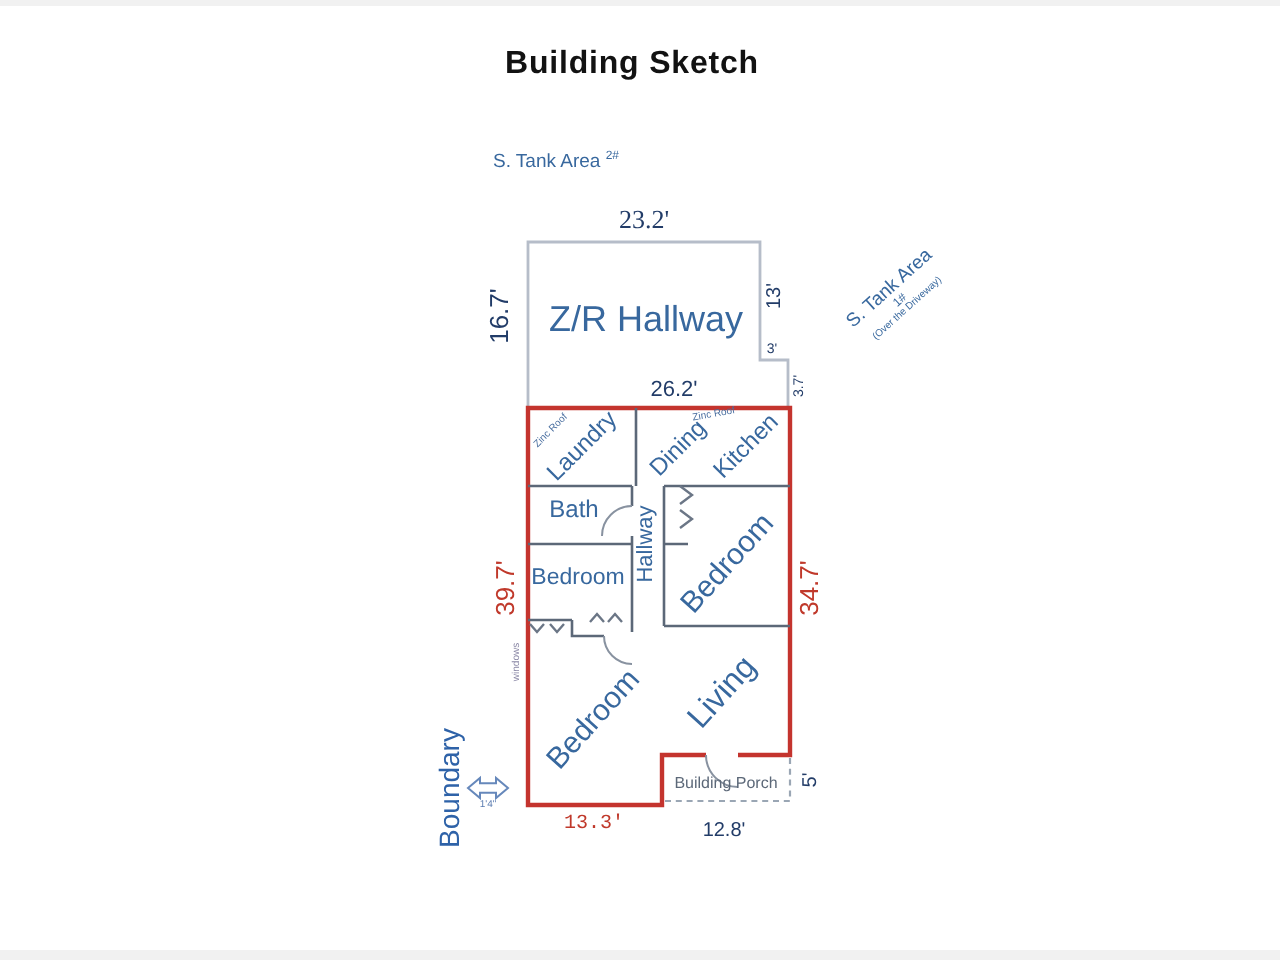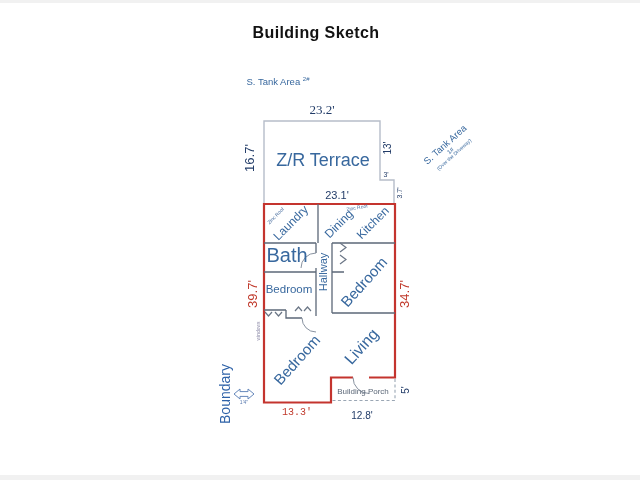--- a/index.html
+++ b/index.html
@@ -75,49 +75,49 @@
 
   <div class="label blue" style="left:278px;top:81px;font-size:9.5px;">
     <span>S. Tank Area</span>
     <span class="sup">2#</span>
   </div>
 
   <div class="label navy" style="left:322px;top:110px;font-size:13px;font-family:Liberation Serif, serif;">23.2'</div>
 
   <div class="label navy" style="left:250px;top:158px;font-size:13px;--r:-90deg;">16.7'</div>
 
-  <div class="label blue" style="left:323px;top:160px;font-size:18px;">Z/R Terrace</div>
+  <div class="label blue" style="left:323px;top:160px;font-size:18px;">Z/R Hallway</div>
 
   <div class="label navy" style="left:388px;top:148px;font-size:10px;--r:-90deg;">13'</div>
 
   <div class="label navy" style="left:386px;top:175px;font-size:7px;">3'</div>
 
   <div class="label navy" style="left:400px;top:193px;font-size:7px;--r:-90deg;">3.7'</div>
 
-  <div class="label navy" style="left:337px;top:196px;font-size:11px;">23.1'</div>
+  <div class="label navy" style="left:337px;top:196px;font-size:11px;">26.2'</div>
 
   <div class="label blue stack" style="left:449px;top:149px;font-size:9.5px;--r:-42deg;">
     <span>
         <span>S. Tank Area</span>
       <span class="sup">1#</span>
       </span>
     <span style="font-size:5px;">(Over the Driveway)</span>
   </div>
 
   <div class="label softblue" style="left:276px;top:216px;font-size:5px;--r:-45deg;">Zinc Roof</div>
 
   <div class="label blue" style="left:291px;top:223px;font-size:12px;--r:-45deg;">Laundry</div>
 
   <div class="label blue" style="left:339px;top:224px;font-size:12px;--r:-45deg;">Dining</div>
 
   <div class="label softblue" style="left:357px;top:208px;font-size:5px;--r:-10deg;">Zinc Roof</div>
 
   <div class="label blue" style="left:373px;top:223px;font-size:12px;--r:-45deg;">Kitchen</div>
 
-  <div class="label blue" style="left:287px;top:255px;font-size:20px;">Bath</div>
+  <div class="label blue" style="left:287px;top:255px;font-size:12px;">Bath</div>
 
   <div class="label blue" style="left:324px;top:272px;font-size:11px;--r:-90deg;">Hallway</div>
 
   <div class="label blue" style="left:289px;top:289px;font-size:11.5px;">Bedroom</div>
 
   <div class="label blue" style="left:364px;top:282px;font-size:15px;--r:-48deg;">Bedroom</div>
 
   <div class="label red" style="left:253px;top:294px;font-size:13px;--r:-90deg;">39.7'</div>
 
   <div class="label red" style="left:405px;top:294px;font-size:13px;--r:-90deg;">34.7'</div>

